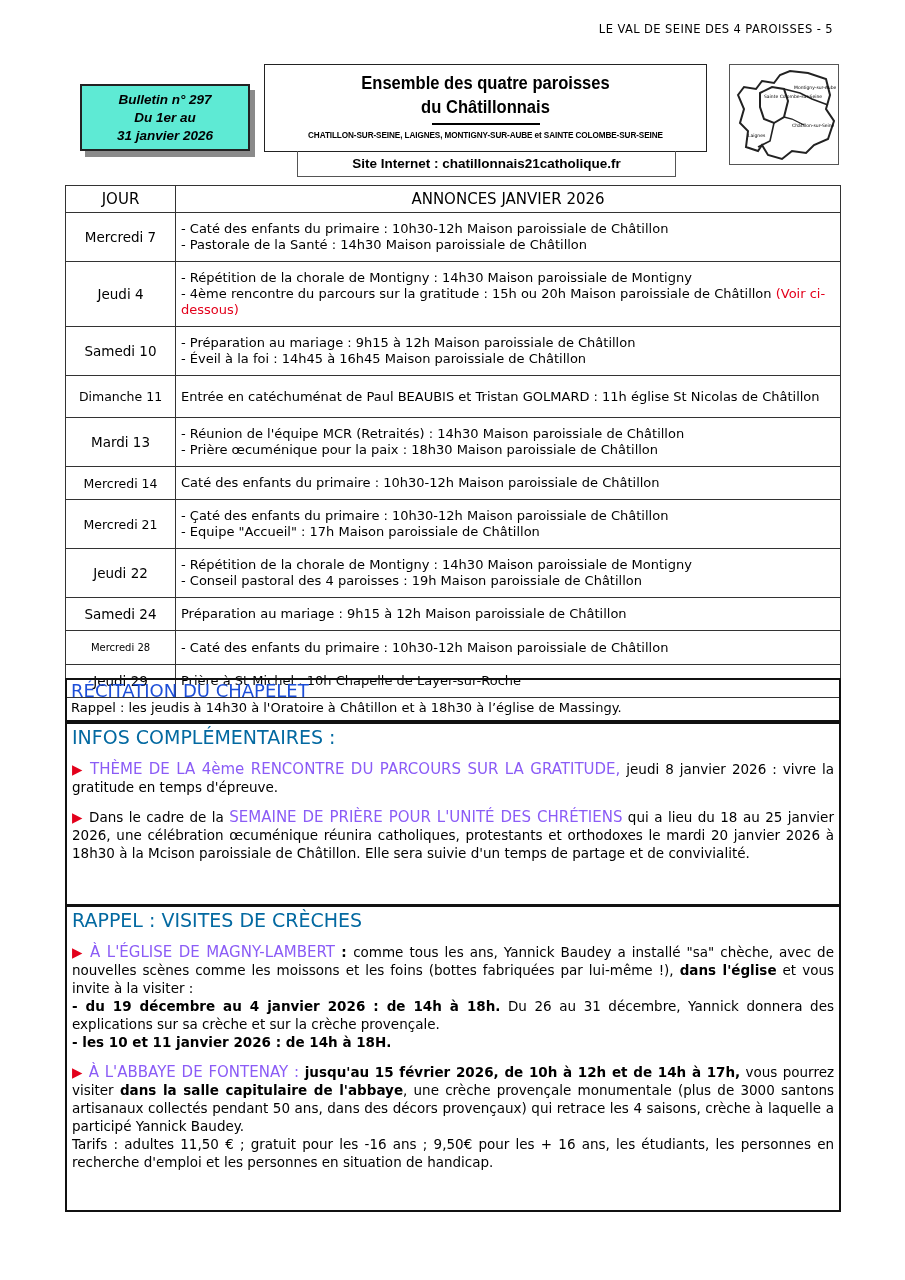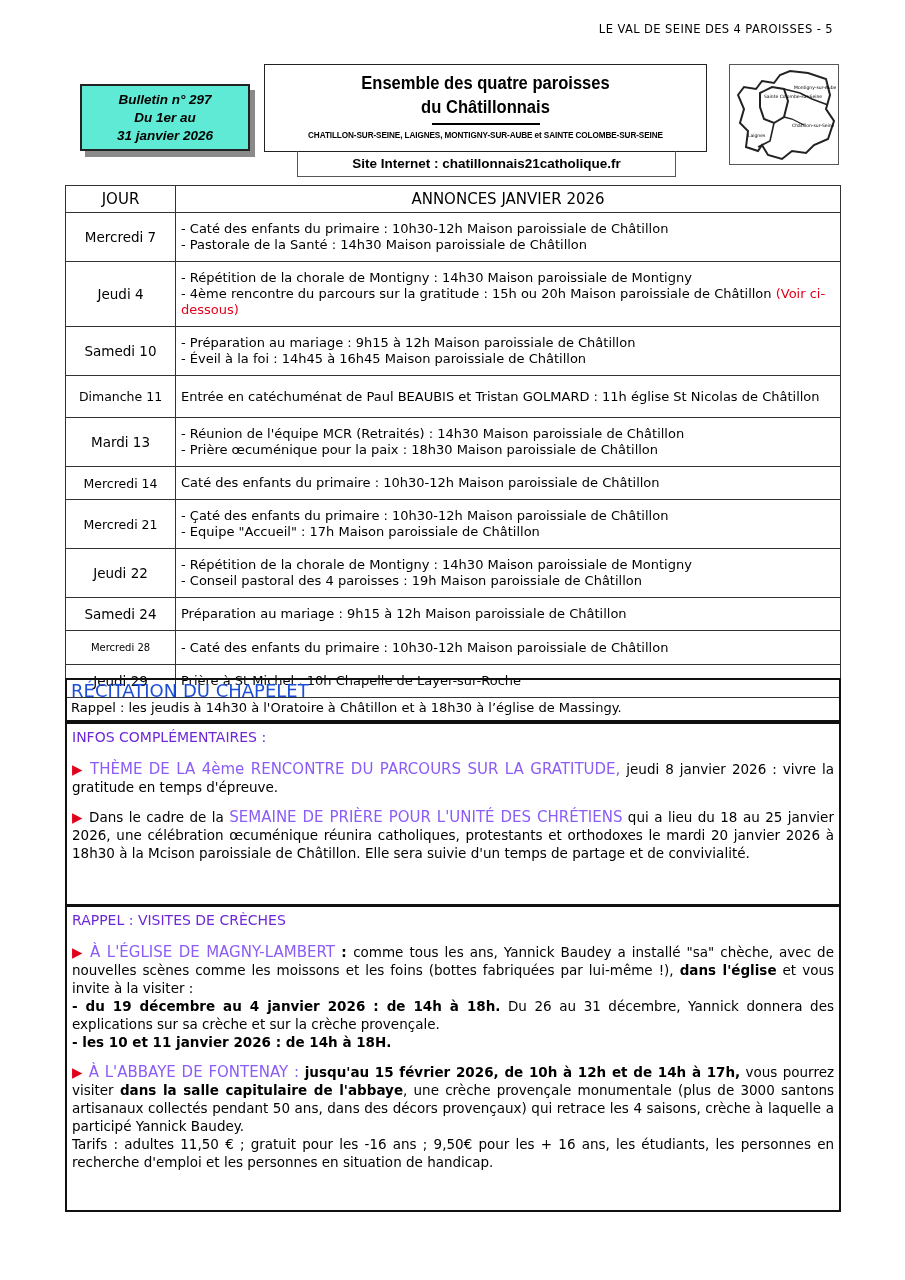--- a/index.html
+++ b/index.html
@@ -24,21 +24,21 @@
   #agenda th { font-weight: normal; font-size: 15px; height: 27px; }
   #agenda td.day { width: 110px; text-align: center; font-size: 13.5px; }
   #agenda td.desc { padding: 8px 5px; line-height: 16px; }
   #agenda .dline { display: block; }
 
   .panel { position: absolute; left: 65px; width: 776px; border: 2px solid #111; font-family: "DejaVu Sans", sans-serif; padding: 2px 4px; }
   #chapelet { top: 678px; height: 44px; font-size: 13px; line-height: 17px; }
   #chapelet .h { font-size: 18px; color: #1d4ed8; }
   #infos { top: 722px; height: 184px; font-size: 13.5px; line-height: 18px; text-align: justify; padding: 4px 5px; }
   #creches { top: 905px; height: 307px; font-size: 13.5px; line-height: 18px; text-align: justify; padding: 4px 5px; }
-  .ph { font-size: 14px; color: #6d28d9; margin-bottom: 14px; }
+  .ph { font-size: 19px; color: #0369a1; margin-bottom: 14px; }
   .para { margin-bottom: 12px; }
   .big-red { color: #8b5cf6; font-size: 15px; }
   .arrow { color: #e3001b; }
   .line { display:block; }
 </style>
 </head>
 <body>
 
 <div id="running-head">LE VAL DE SEINE DES 4 PAROISSES  - 5</div>
 

